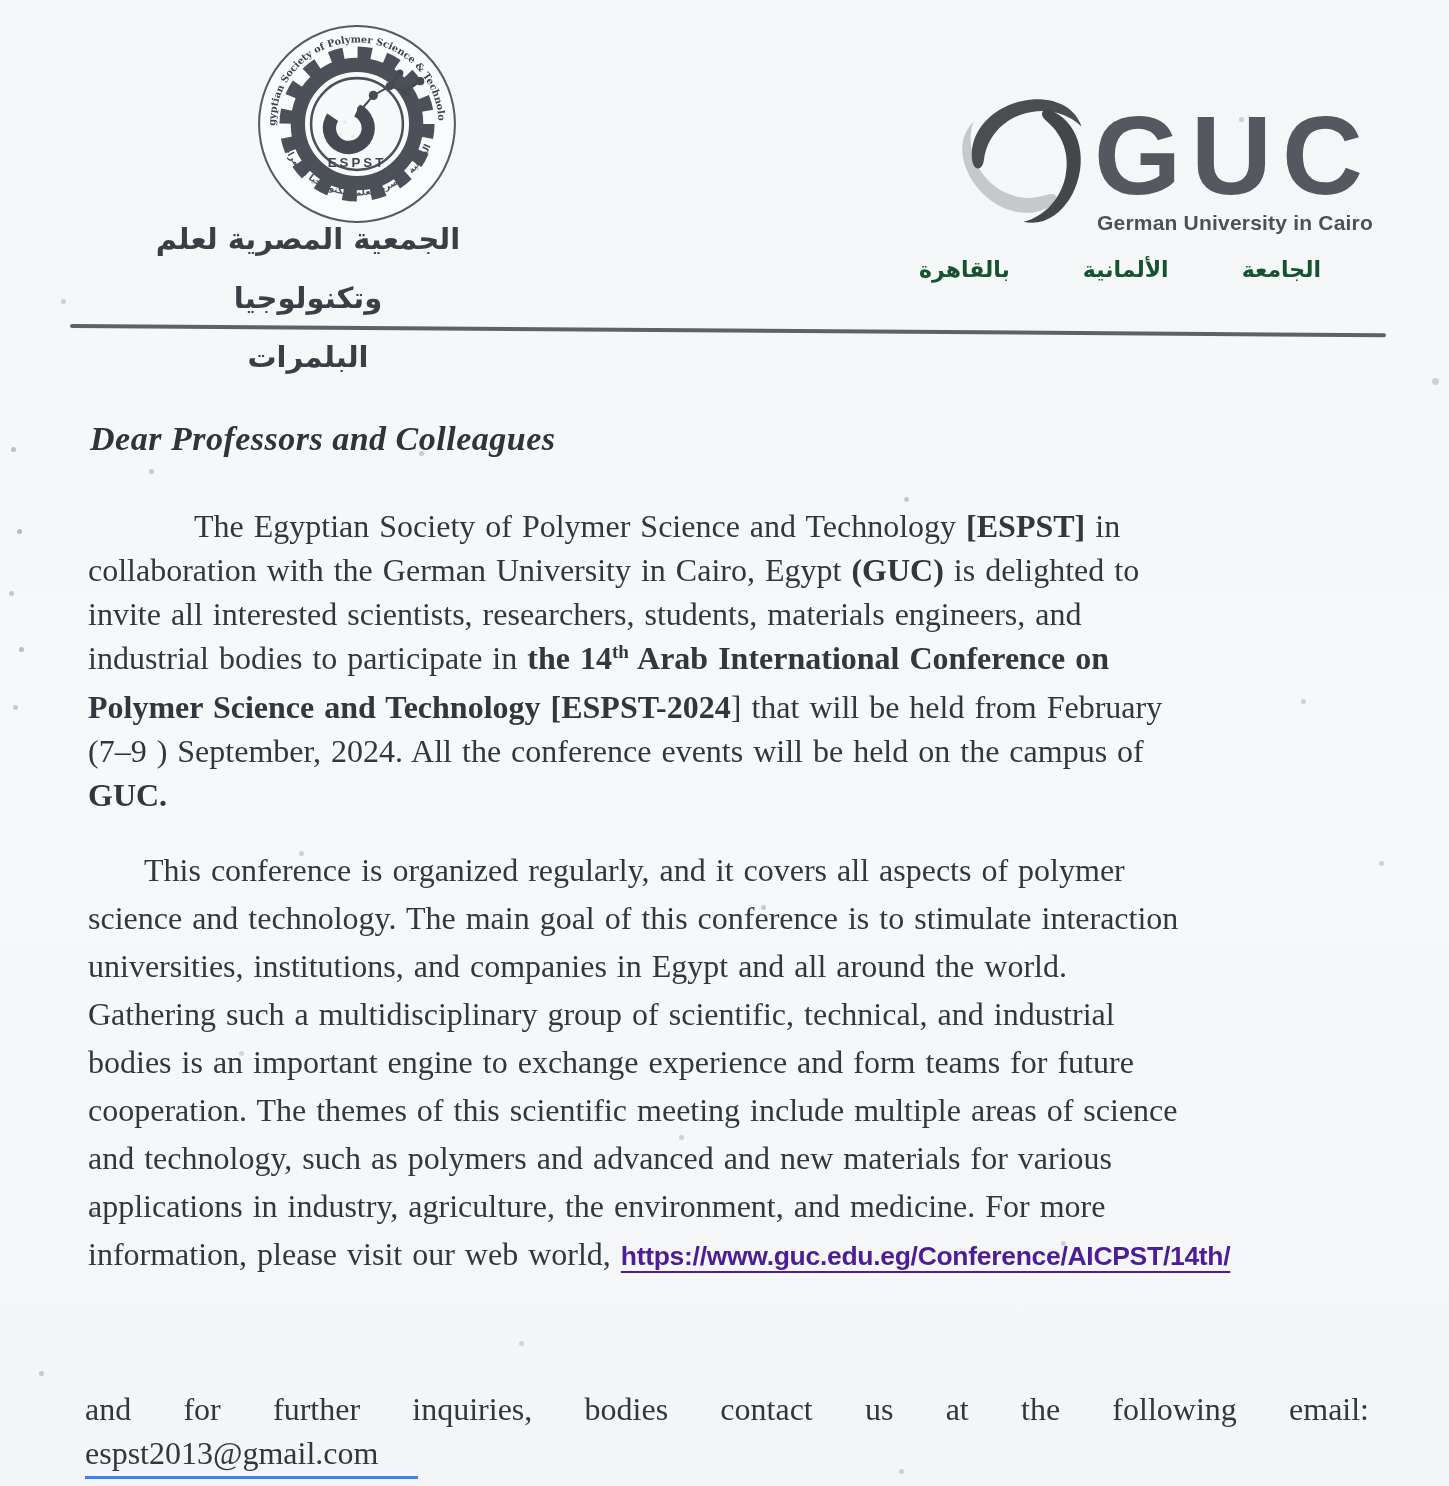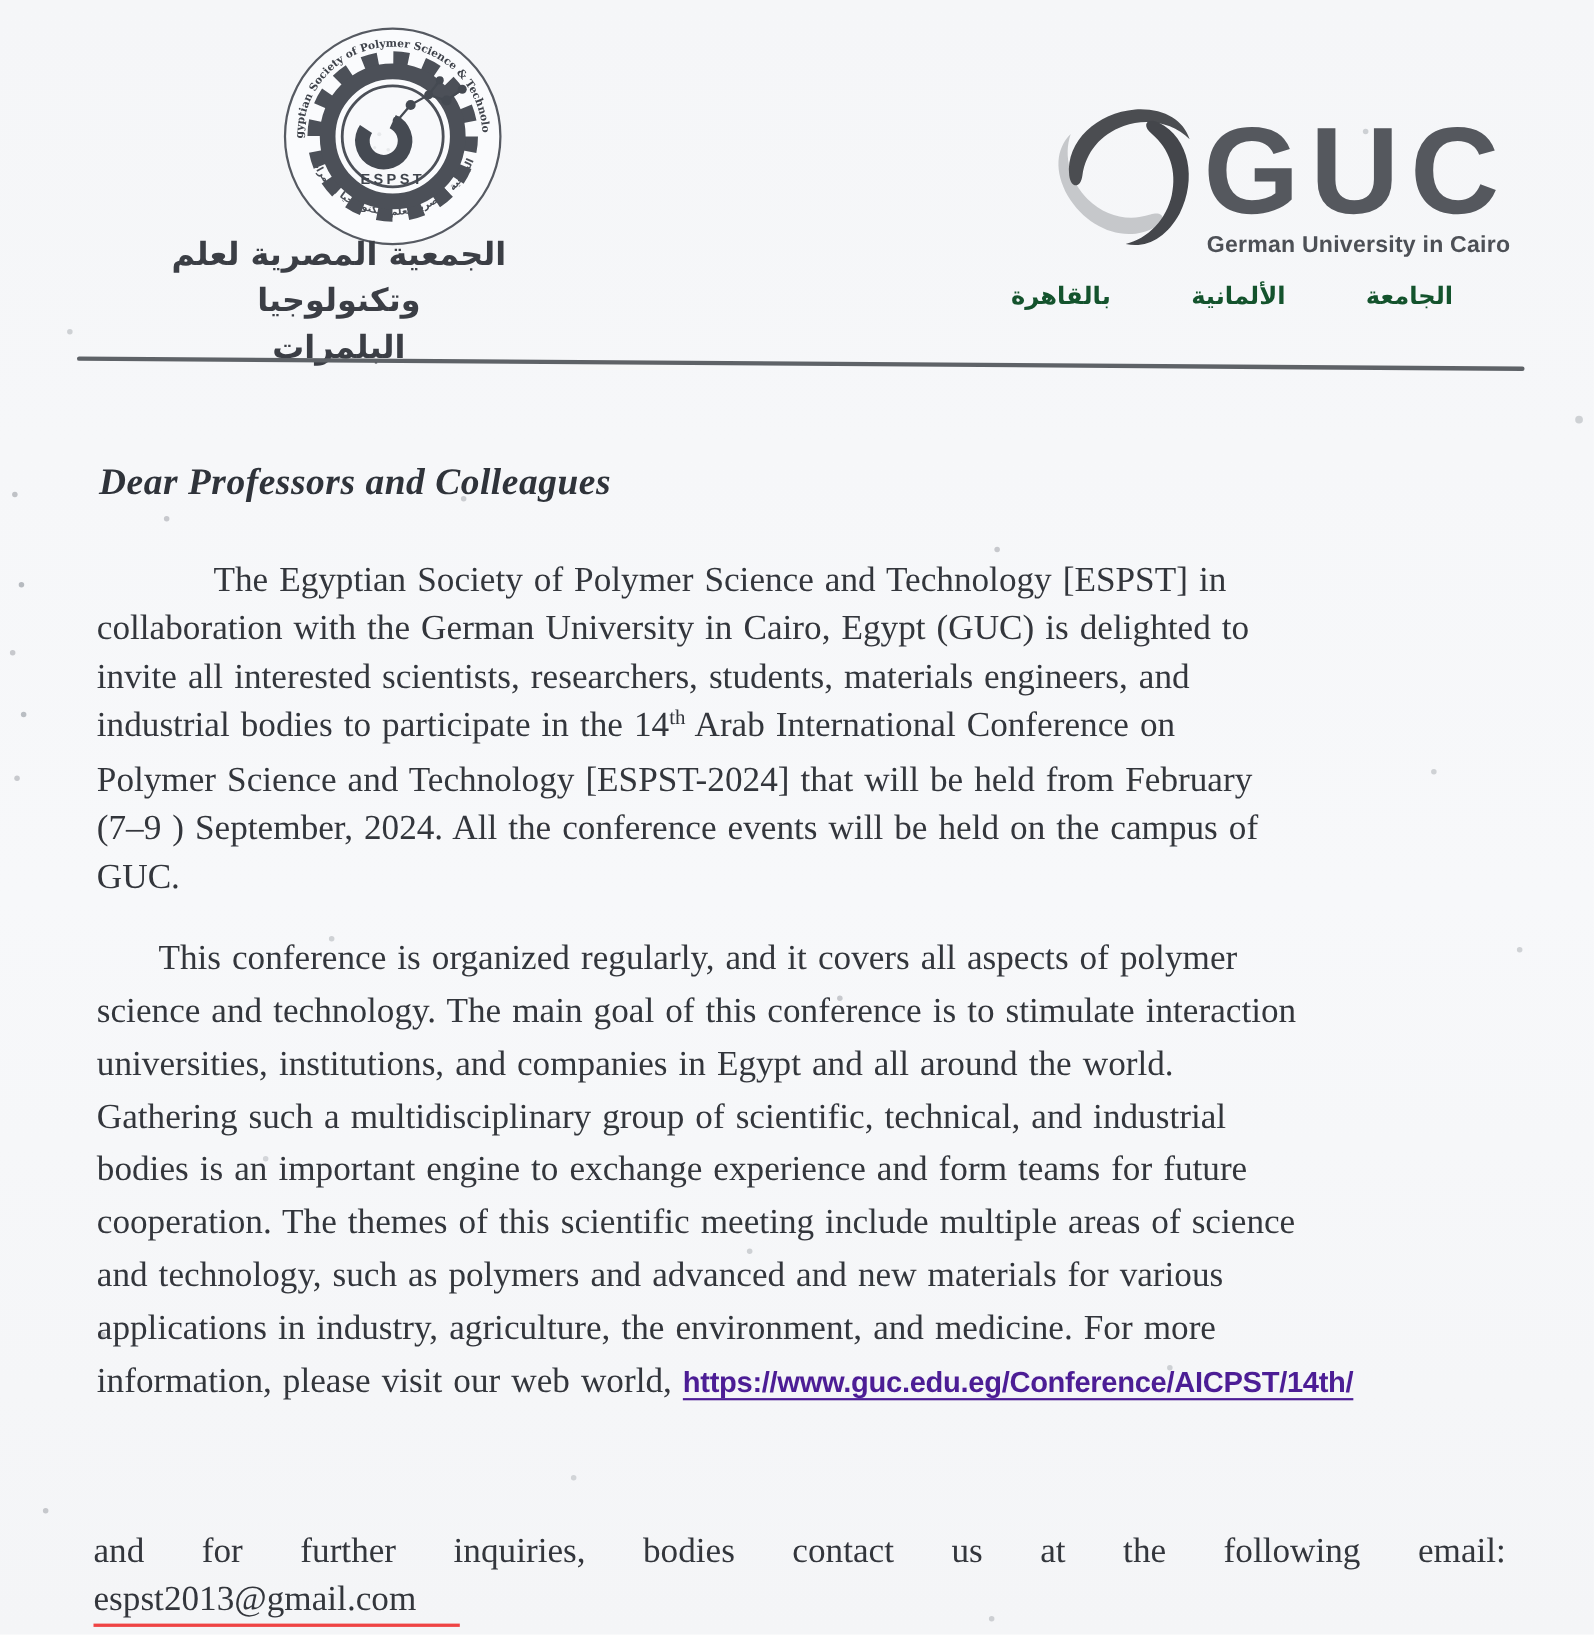--- a/index.html
+++ b/index.html
@@ -6,49 +6,49 @@
   body{
     width:1449px;height:1486px;position:relative;overflow:hidden;
     background:linear-gradient(180deg,#f5f6f8 0%,#f7f8fa 55%,#f4f5f7 100%);
     font-family:"Liberation Serif",serif;color:#33363c;
   }
   .abs{position:absolute;}
   
   #espst-logo{left:255px;top:22px;width:204px;height:204px;}
   #espst-caption{left:128px;top:210px;width:360px;text-align:center;
     font-family:"DejaVu Sans",sans-serif;font-weight:700;font-size:29px;
-    line-height:42px;color:#3b3e45;direction:rtl;}
+    line-height:59px;color:#3b3e45;direction:rtl;}
   #guc-mark{left:948px;top:86px;width:156px;height:156px;}
   #guc-acronym{left:1094px;top:84px;font-family:"Liberation Sans",sans-serif;
     font-weight:700;font-size:112px;line-height:112px;letter-spacing:10px;color:#55585e;margin-top:16px;}
   #guc-name{left:1097px;top:211px;font-family:"Liberation Sans",sans-serif;
     font-weight:700;font-size:21px;color:#4d5056;letter-spacing:.2px;}
   #guc-arabic{left:919px;top:249px;width:402px;direction:rtl;
     font-family:"DejaVu Sans",sans-serif;font-weight:700;font-size:22px;
     color:#14532d;text-align:justify;text-align-last:justify;line-height:42px;}
   #header-rule{left:70px;top:324px;width:1316px;height:4px;background:#5e6267;
     border-radius:2px;transform:rotate(0.4deg);transform-origin:left center;}
   
   #salutation{left:90px;top:420px;font-size:34px;font-weight:700;font-style:italic;
     letter-spacing:.5px;color:#2f333a;white-space:pre;}
   .para{left:88px;width:1292px;font-size:32px;word-spacing:2px;}
   #p1{top:504px;line-height:44px;}
   #p2{top:846px;line-height:48px;}
   .ln{white-space:pre;}
   .ind1{padding-left:106px;}
   .ind2{padding-left:56px;}
-  .b{font-weight:400;}
+  .b{font-weight:700;}
   .sup{font-size:19px;position:relative;top:-11px;}
   .url{font-family:"Liberation Sans",sans-serif;font-weight:700;font-size:26.5px;
     letter-spacing:-.3px;text-decoration:underline;text-underline-offset:6px;
     color:#4c1d95;cursor:pointer;}
   #closing{left:85px;top:1386px;width:1284px;font-size:32px;line-height:46px;
     text-align:justify;text-align-last:justify;}
   #email-line{left:85px;top:1432px;font-size:32px;line-height:42px;}
-  #email-line .email{display:inline-block;border-bottom:3px solid #ef4444;
+  #email-line .email{display:inline-block;border-bottom:3px solid #3b82f6;
     padding-right:40px;padding-bottom:2px;cursor:pointer;}
   
   .specks{left:0;top:0;width:3px;height:3px;border-radius:50%;background:transparent;
     box-shadow:
       12px 448px 0 1px rgba(88,94,104,.35), 18px 530px 0 1px rgba(88,94,104,.4),
       10px 592px 0 1px rgba(88,94,104,.3),  20px 648px 0 1px rgba(88,94,104,.38),
       14px 706px 0 1px rgba(88,94,104,.3),  150px 470px 0 1px rgba(88,94,104,.3),
       420px 452px 0 1px rgba(88,94,104,.28),905px 498px 0 1px rgba(88,94,104,.3),
       1240px 118px 0 1px rgba(88,94,104,.25),62px 300px 0 1px rgba(88,94,104,.25),
       300px 852px 0 1px rgba(88,94,104,.25),762px 906px 0 1px rgba(88,94,104,.3),

